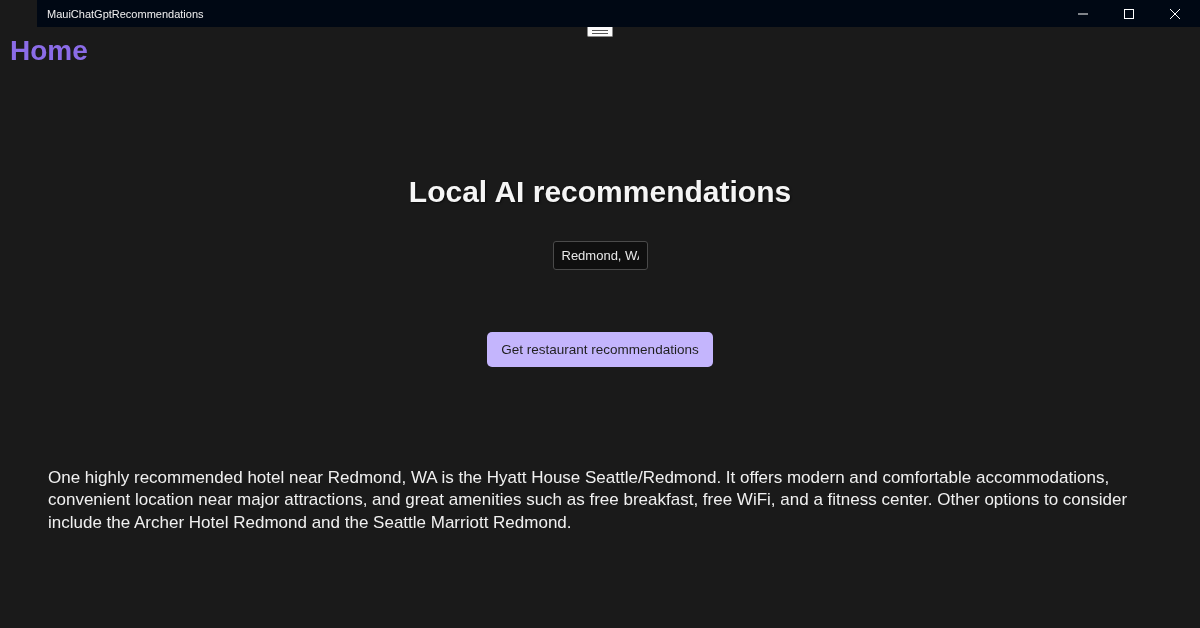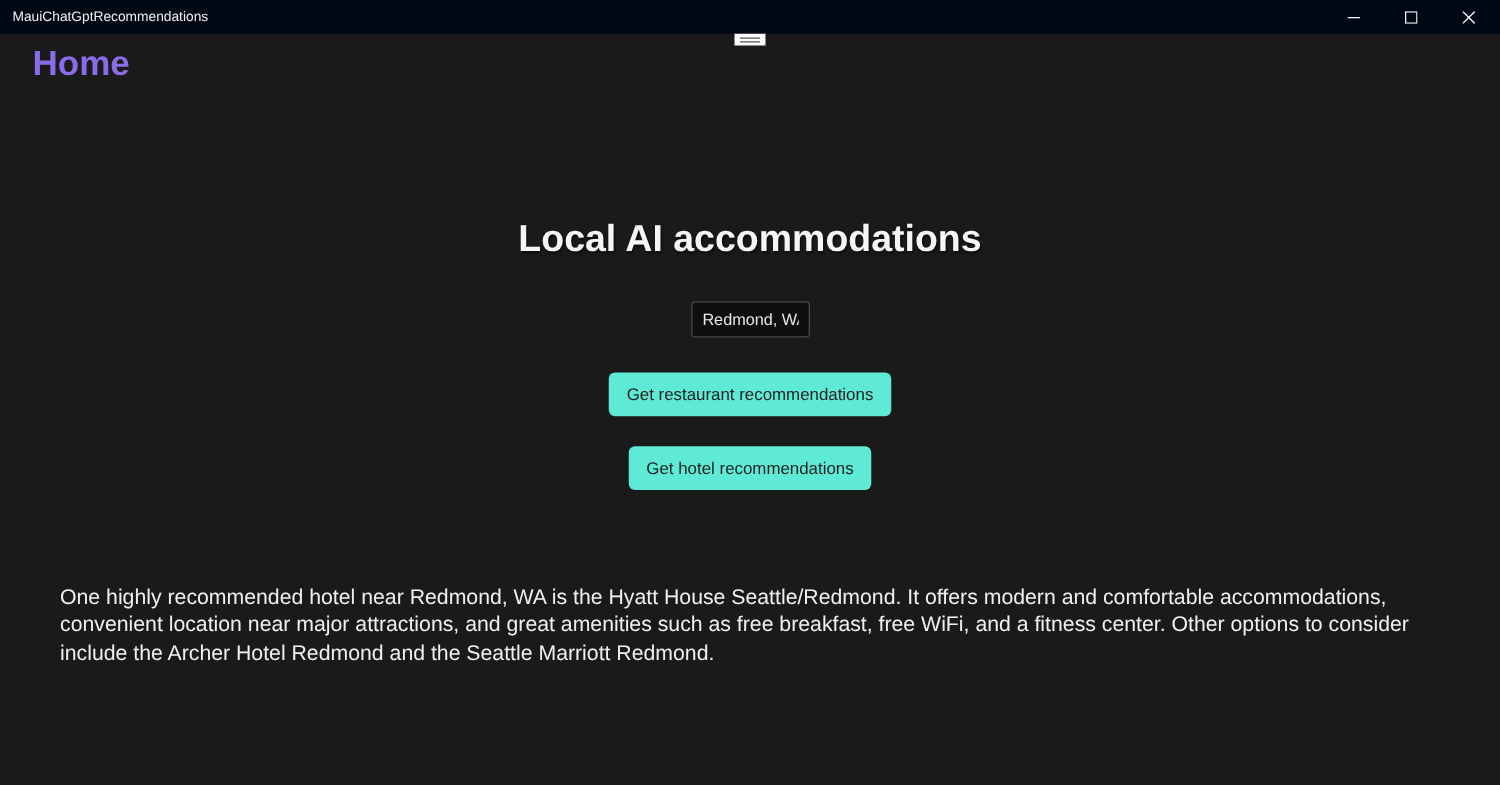--- a/index.html
+++ b/index.html
@@ -17,20 +17,21 @@
     }
     .titlebar {
       height: 27px;
       background: #000814;
       display: flex;
       align-items: center;
       justify-content: space-between;
       padding: 0 2px 0 10px;
       color: #f0f0f0;
       font-size: 11px;
+      margin-left: 37px;
     }
     .titlebar-title {
       font-weight: 400;
     }
     .window-controls {
       display: flex;
       height: 100%;
     }
     .window-btn {
       width: 46px;
@@ -46,21 +47,21 @@
     }
     .content {
       background: #1a1a1a;
       height: calc(628px - 27px);
       position: relative;
       color: #fff;
     }
     .home-heading {
       position: absolute;
       top: 8px;
-      left: 26px;
+      left: 10px;
       color: #8b6ce8;
       font-size: 28px;
       font-weight: 600;
     }
     .drag-handle {
       position: absolute;
       top: 0;
       left: 50%;
       transform: translateX(-50%);
       width: 26px;
@@ -103,30 +104,31 @@
       border: 1px solid #4a4a4a;
       border-radius: 3px;
       color: #e8e8e8;
       font-size: 13px;
       padding: 0 8px;
       text-align: left;
       margin-bottom: 28px;
       font-family: inherit;
     }
     .rec-button {
-      background: #5eead4;
+      background: #c4b5fd;
       color: #1f1f1f;
       border: none;
       border-radius: 5px;
       font-size: 13.5px;
       font-weight: 400;
       padding: 10px 14px;
       margin-bottom: 24px;
       cursor: pointer;
       font-family: inherit;
+      margin-top: 34px;
     }
     .result-text {
       position: absolute;
       left: 48px;
       right: 30px;
       top: 440px;
       color: #f0f0f0;
       font-size: 17px;
       line-height: 1.32;
       font-weight: 400;
@@ -160,24 +162,23 @@
 <div class="content">
 
   <div class="drag-handle">
     <div class="line"></div>
     <div class="line"></div>
   </div>
 
   <div class="home-heading">Home</div>
 
   <div class="main-column">
-    <div class="page-title">Local AI accommodations</div>
+    <div class="page-title">Local AI recommendations</div>
 
     <input type="text" class="location-input" value="Redmond, WA" style="">
 
     <button class="rec-button">Get restaurant recommendations</button>
 
-    <button class="rec-button">Get hotel recommendations</button>
 
   </div>
 
   <div class="result-text">One highly recommended hotel near Redmond, WA is the Hyatt House Seattle/Redmond. It offers modern and comfortable accommodations, convenient location near major attractions, and great amenities such as free breakfast, free WiFi, and a fitness center. Other options to consider include the Archer Hotel Redmond and the Seattle Marriott Redmond.</div>
 </div>
 
 </body></html>

